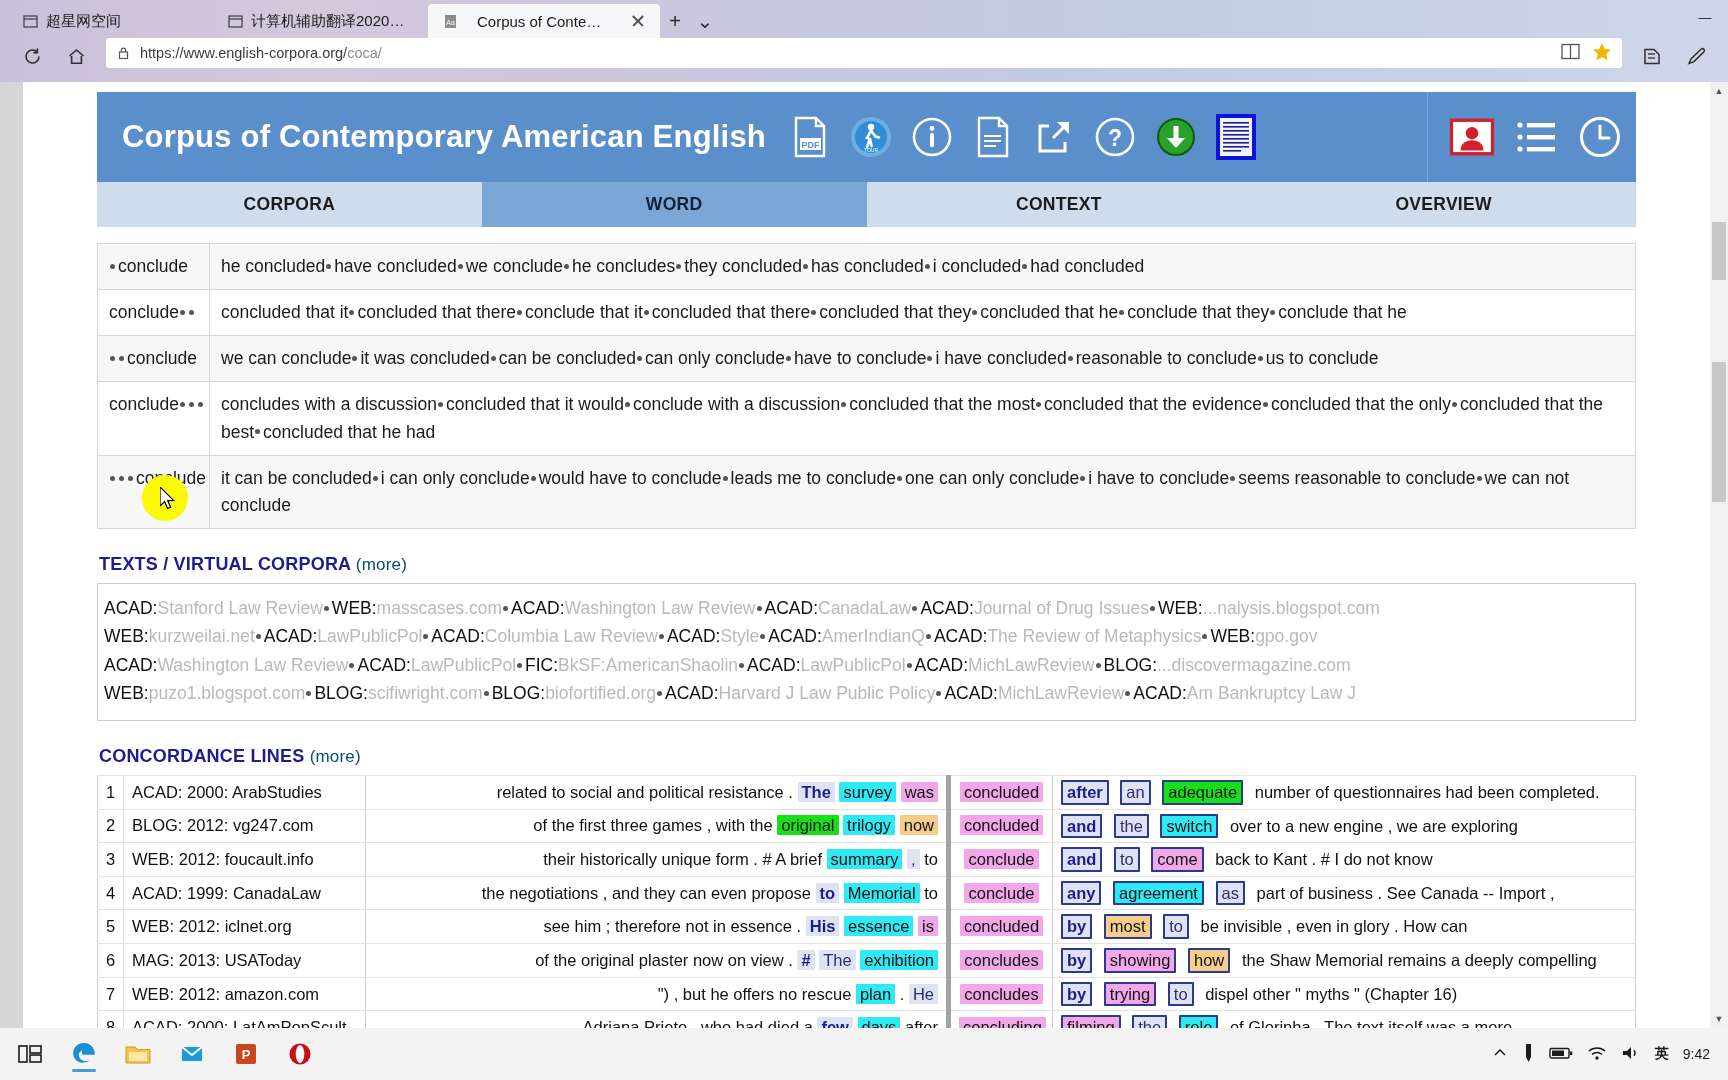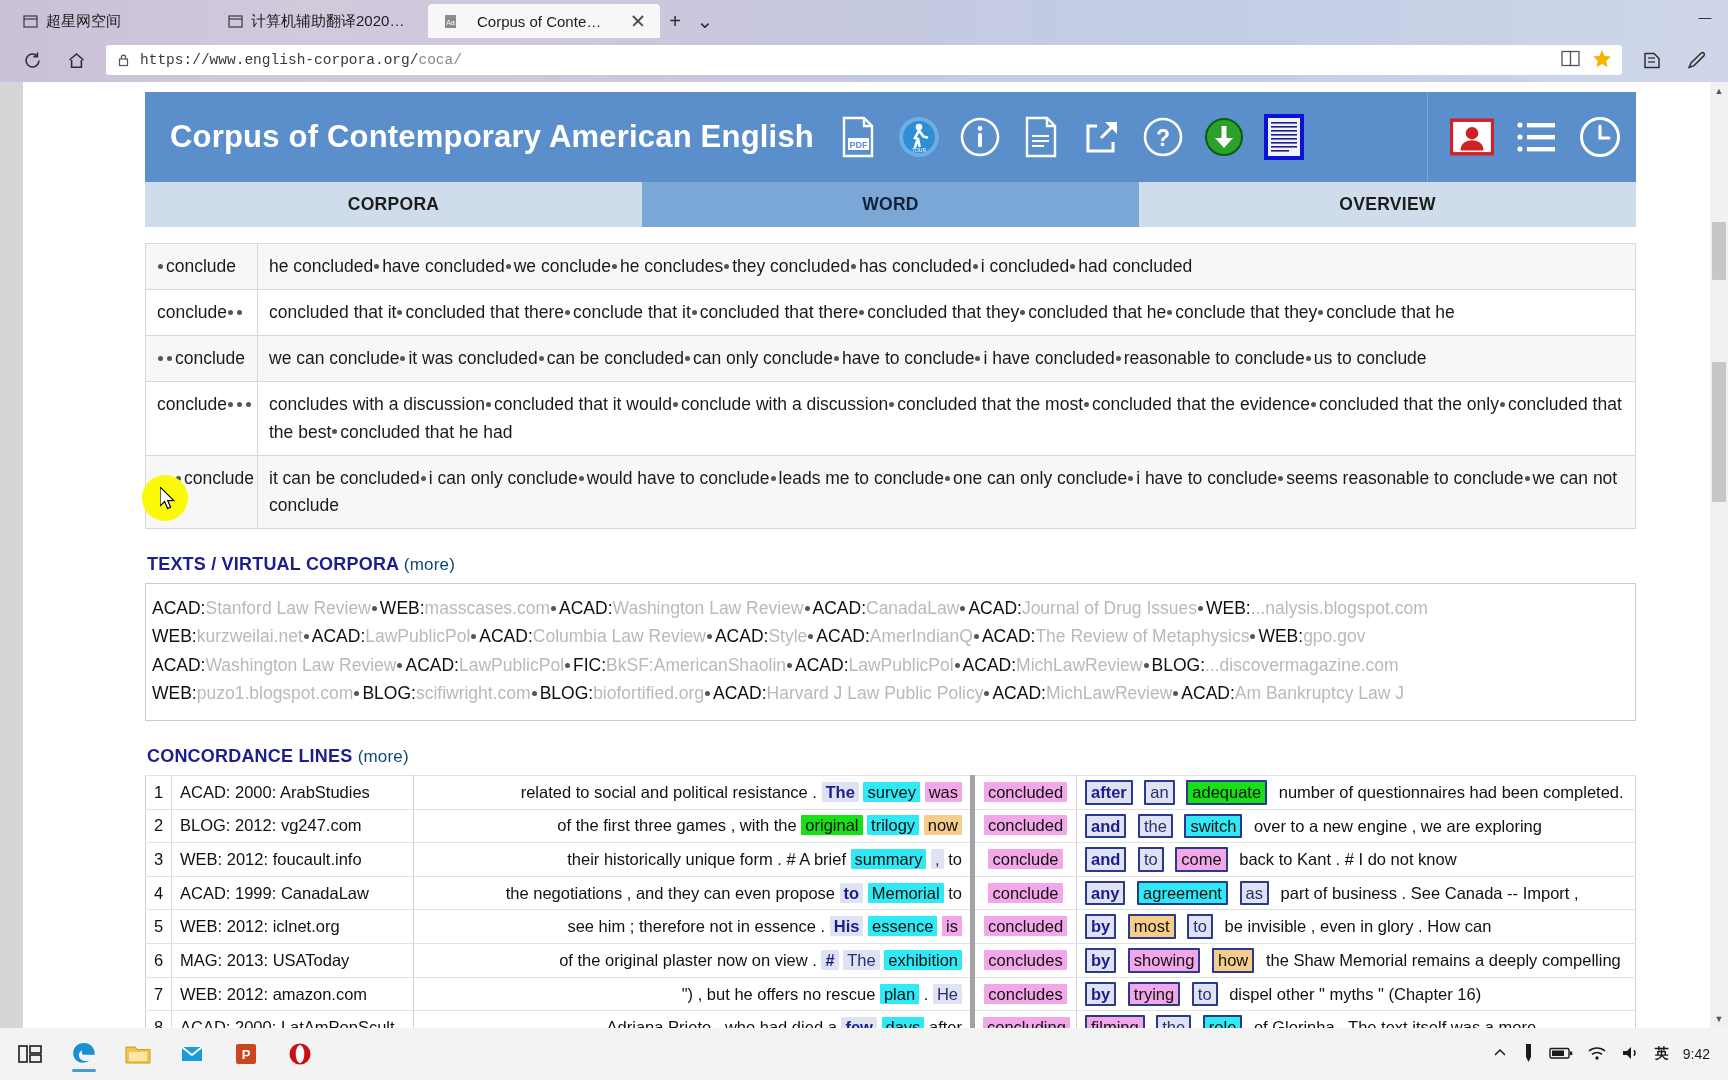--- a/index.html
+++ b/index.html
@@ -33,21 +33,21 @@
   .tab-close::before, .tab-close::after {
     content: ""; position: absolute; left: 1px; top: 7px; width: 14px; height: 1.6px; background: #333;
   }
   .tab-close::before { transform: rotate(45deg); }
   .tab-close::after  { transform: rotate(-45deg); }
   .tab-new, .tab-list {
     width: 30px; height: 34px; display: flex; align-items: center; justify-content: center;
     font-size: 20px; color: #2b2b2b;
   }
 
-  .navbar { height: 44px; display: flex; align-items: center; gap: 0; padding: 0 10px; font-family: Liberation Mono, monospace; }
+  .navbar { height: 44px; display: flex; gap: 0; padding: 0 10px; }
   .nav-btn {
     width: 44px; height: 36px; display: flex; align-items: center; justify-content: center;
     color: #303030;
   }
   .urlbar {
     flex: 1; height: 30px; background: #ffffff; border-radius: 3px;
     display: flex; align-items: center; gap: 10px; padding: 0 10px; margin: 0 8px;
     font-size: 14.5px; color: #3a3a3a;
   }
   .url-lock { width: 14px; display: flex; justify-content: center; color: #555; }
@@ -56,21 +56,21 @@
   .urlbar-right { display: flex; align-items: center; gap: 12px; }
   .win-controls { position: absolute; right: 0; top: 0; display: flex; }
   .win-btn { width: 46px; height: 34px; display: flex; align-items: center; justify-content: center; color: #222; font-size: 13px; }
 
   
   .page {
     position: absolute; top: 82px; left: 0; width: 1728px; height: 946px;
     background: #ffffff; overflow: hidden;
   }
   .page-scroll-left { position: absolute; left: 0; top: 0; width: 23px; height: 100%; background: #d6d6d6; }
-  .content-wrap { position: absolute; left: 23px; top: 0; right: 18px; bottom: 0; background: #fff; padding-left: 48px; }
+  .content-wrap { position: absolute; left: 23px; top: 0; right: 18px; bottom: 0; background: #fff; }
 
   
   .corpus-header {
     margin: 10px 74px 0 74px;
     background: #5b8fcb; height: 90px;
     display: flex; align-items: center; position: relative;
   }
   .corpus-title {
     color: #ffffff; font-size: 31px; font-weight: 600; letter-spacing: .2px;
     padding-left: 25px; white-space: nowrap;
@@ -364,20 +364,21 @@
               <circle cx="21" cy="21" r="18.5" fill="none" stroke="#fff" stroke-width="3"></circle>
               <path d="M21 10v12h9" fill="none" stroke="#fff" stroke-width="3" stroke-linecap="round"></path>
             </svg>
         </div>
       </div>
     </div>
 
     <div class="navtabs">
       <div class="navtab">CORPORA</div>
       <div class="navtab active">WORD</div>
+      <div class="navtab">CONTEXT</div>
       <div class="navtab">OVERVIEW</div>
     </div>
 
     <div class="main">
 
       <table class="ngram-table">
         <tbody id="ngram-body">
             <tr>
               <td class="ngram-key"><span class="dotmark"></span>conclude</td>
               <td><span>he concluded</span><span class="dotmark"></span><span>have concluded</span><span class="dotmark"></span><span>we conclude</span><span class="dotmark"></span><span>he concludes</span><span class="dotmark"></span><span>they concluded</span><span class="dotmark"></span><span>has concluded</span><span class="dotmark"></span><span>i concluded</span><span class="dotmark"></span><span>had concluded</span></td>

